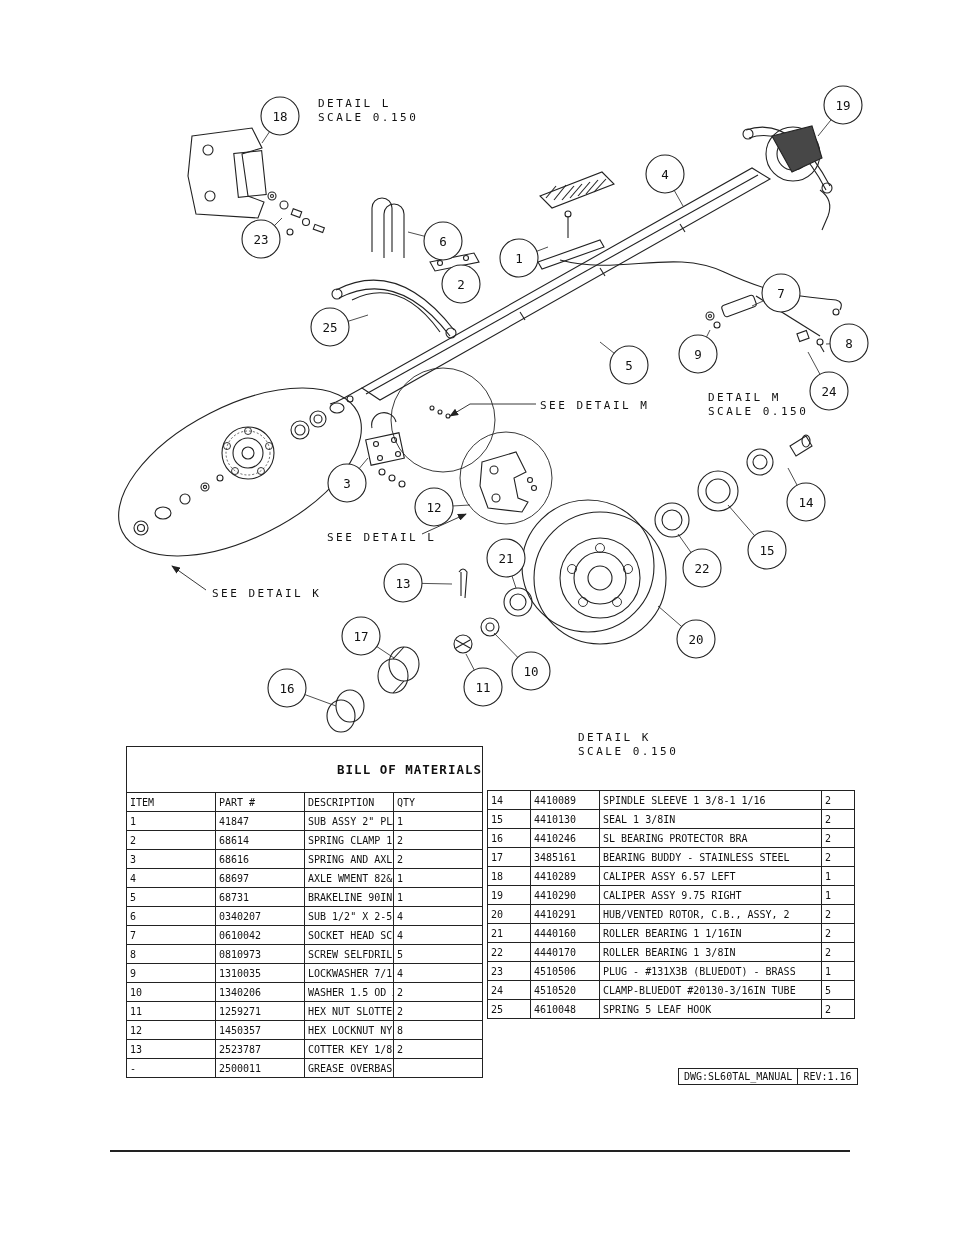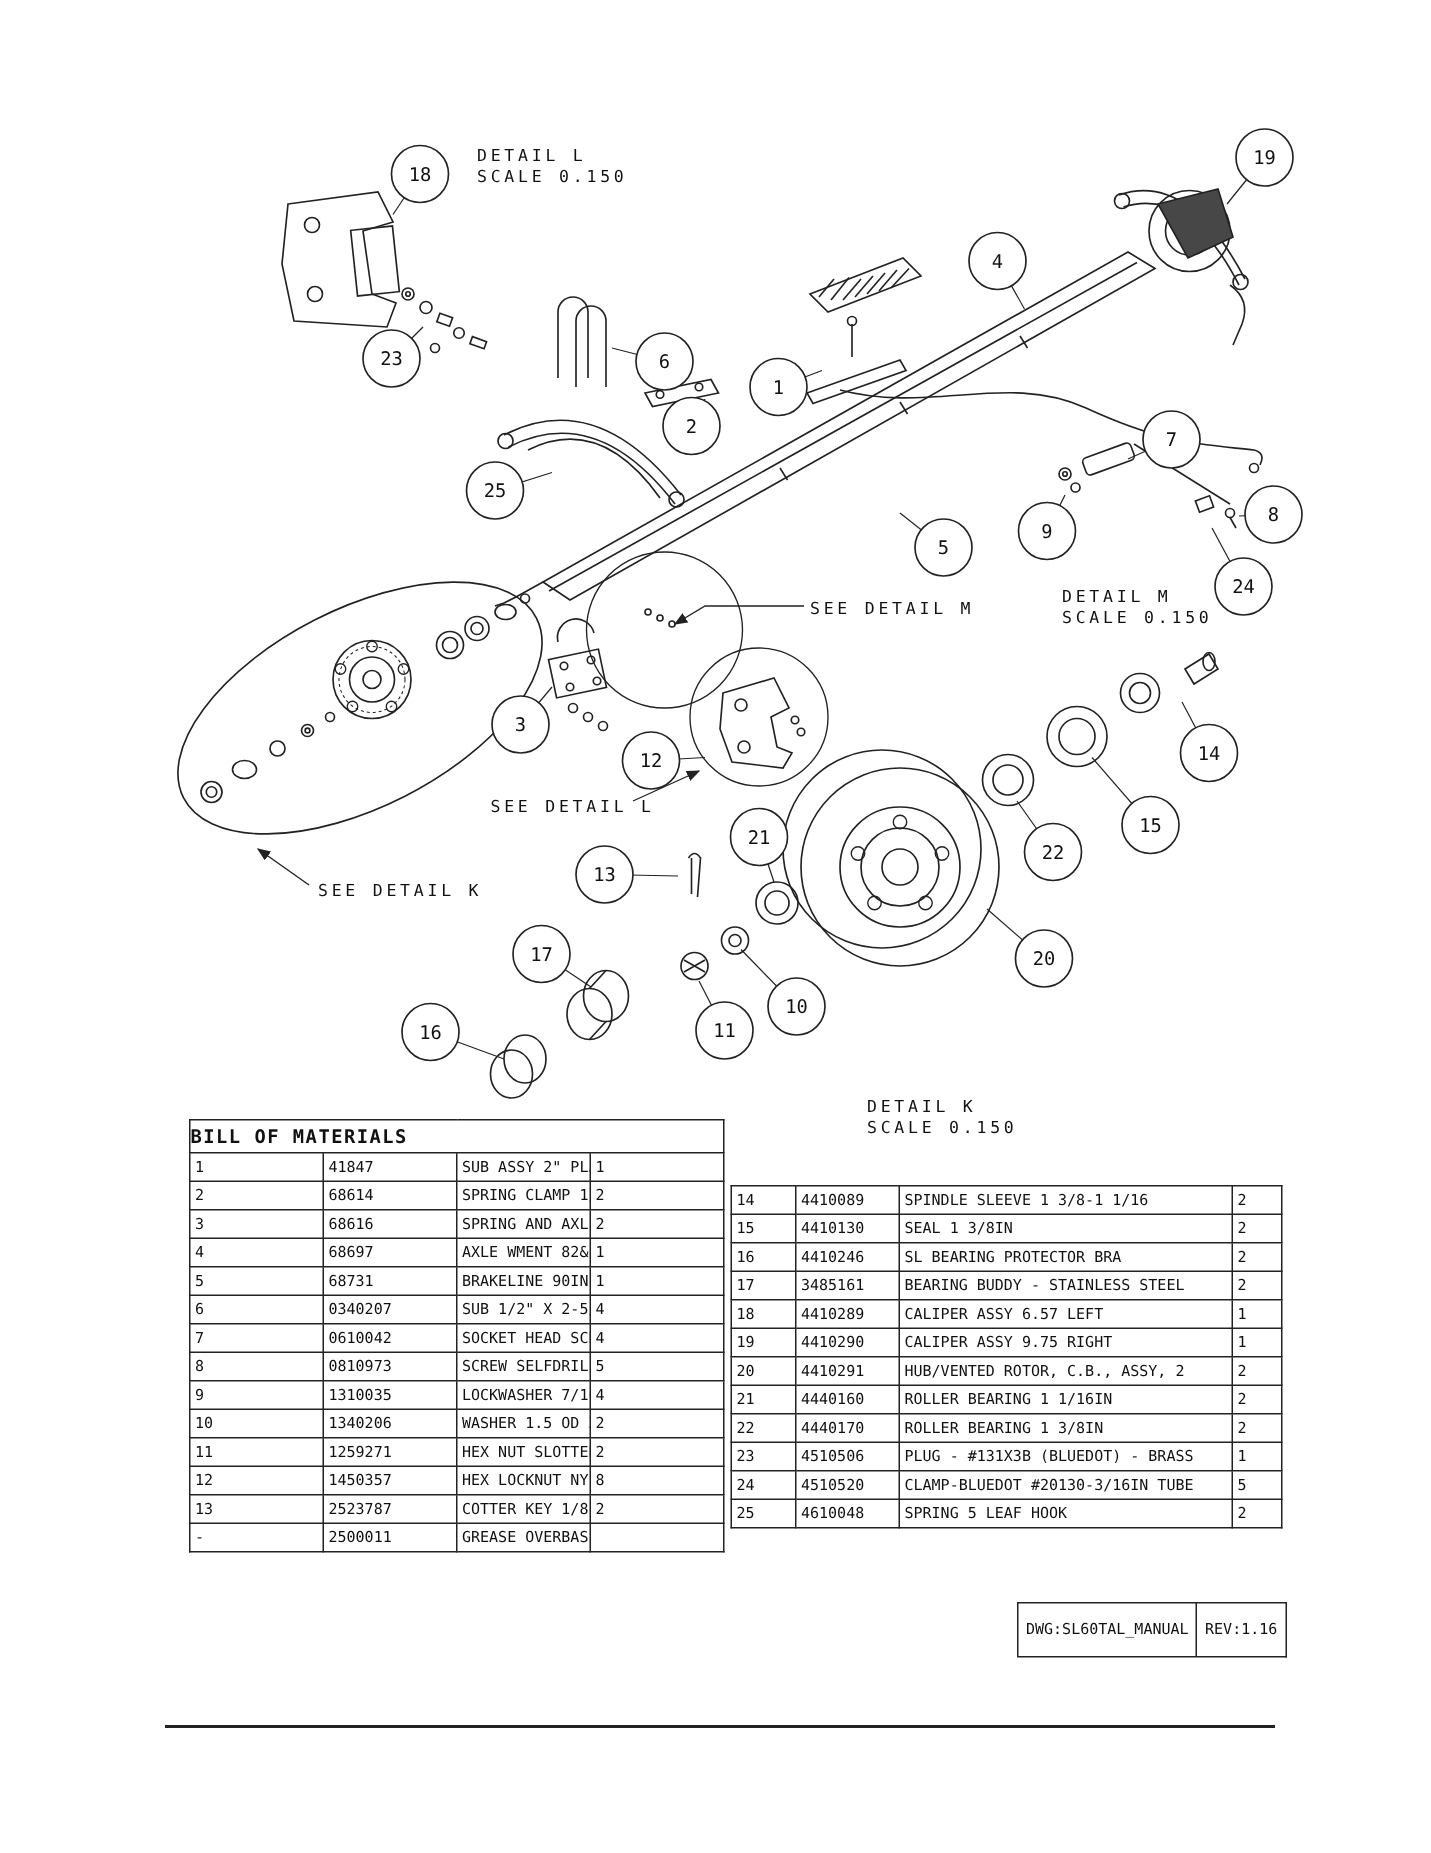--- a/index.html
+++ b/index.html
@@ -10,28 +10,28 @@
   }
   svg.dwg { position:absolute; left:0; top:0; }
   svg text { font-family:"DejaVu Sans Mono", monospace; fill:#111; }
   .balloon-num { font-size:12.5px; }
   .dwg-label { font-size:11px; letter-spacing:2.5px; }
 
   .bom-left  { position:absolute; left:126px; top:746px; width:357px; }
   .bom-right { position:absolute; left:487px; top:790px; width:368px; }
   table { border-collapse:collapse; width:100%; font-size:10px; table-layout:fixed; }
   td { border:1px solid #222; padding:2px 3px; height:14px; white-space:nowrap; overflow:hidden; }
-  .title-cell { font-weight:bold; text-align:left; font-size:12.5px; letter-spacing:1px; padding:3px 0; height:auto; }
+  .title-cell { font-weight:bold; text-align:right; font-size:12.5px; letter-spacing:1px; padding:15px 0; height:auto; }
   .c-item { width:36px; text-align:left; }
   .c-part { width:62px; }
   .c-desc { }
   .c-qty  { width:26px; text-align:left; }
 
   .dwg-box { position:absolute; left:678px; top:1068px; display:flex; font-size:10px; }
-  .dwg-box .cell { border:1px solid #222; padding:12px 5px; white-space:nowrap;text-align:right; }
+  .dwg-box .cell { border:1px solid #222; padding:2px 5px; white-space:nowrap;text-align:right; }
   .dwg-box .cell + .cell { border-left:none; }
 
   .bottom-rule { position:absolute; left:110px; top:1150px; width:740px; border-top:2px solid #222; }
 </style>
 </head>
 <body>
 
 <div class="page">
 
   <svg class="dwg" id="dwg" width="954" height="772" viewBox="0 0 954 772">
@@ -338,20 +338,26 @@
       <path d="M206,590 L172,566" marker-end="url(#arrow)"></path>
     </g>
   </svg>
 
   <div class="bom-left">
     <table>
       <thead>
         <tr>
           <td colspan="4" class="title-cell">BILL OF MATERIALS</td>
         </tr>
+        <tr id="bom-head-row">
+            <td class="c-item">ITEM</td>
+            <td class="c-part">PART #</td>
+            <td class="c-desc">DESCRIPTION</td>
+            <td class="c-qty">QTY</td>
+          </tr>
       </thead>
       <tbody id="bom-left-body">
           <tr>
             <td class="c-item">1</td>
             <td class="c-part">41847</td>
             <td class="c-desc">SUB ASSY 2" PLASTIC CHANNEL BRACKET</td>
             <td class="c-qty">1</td>
           </tr>
           <tr>
             <td class="c-item">2</td>

